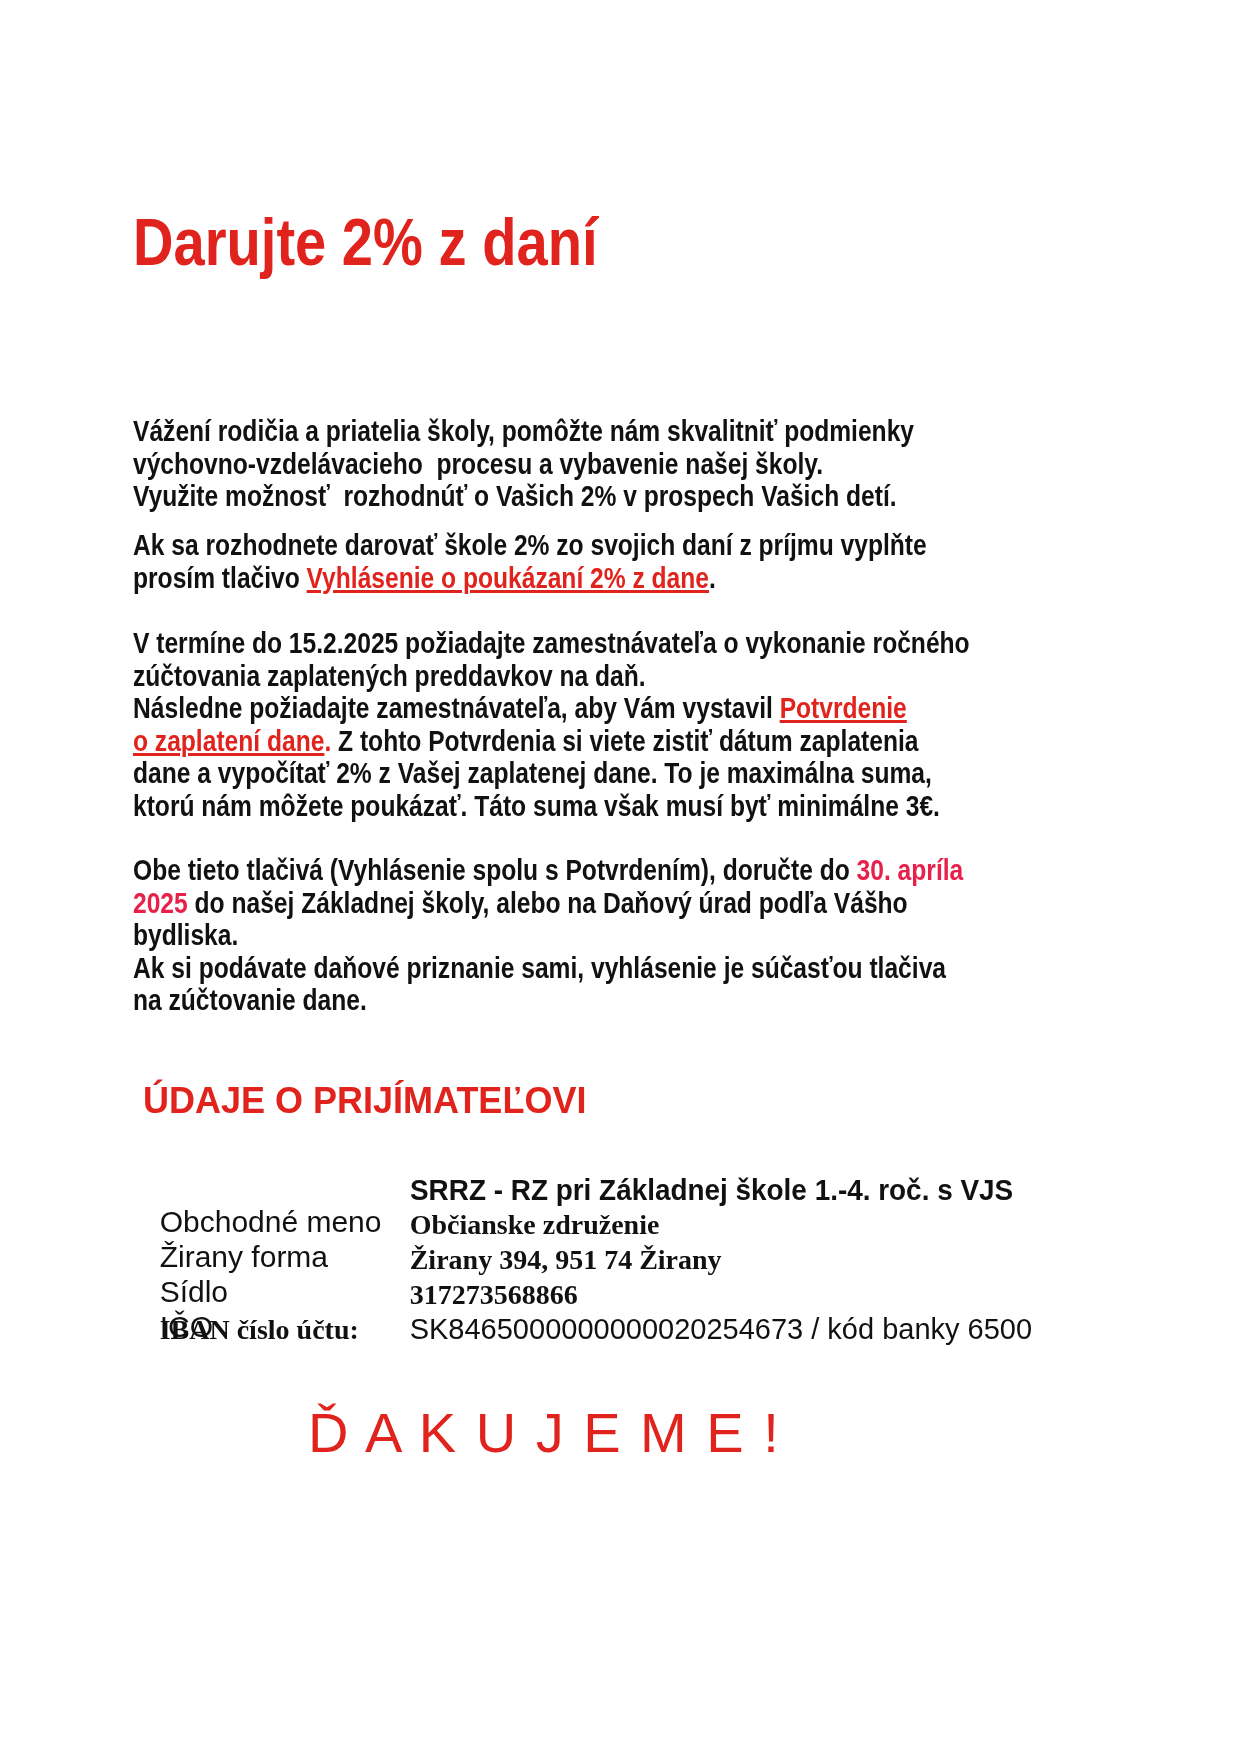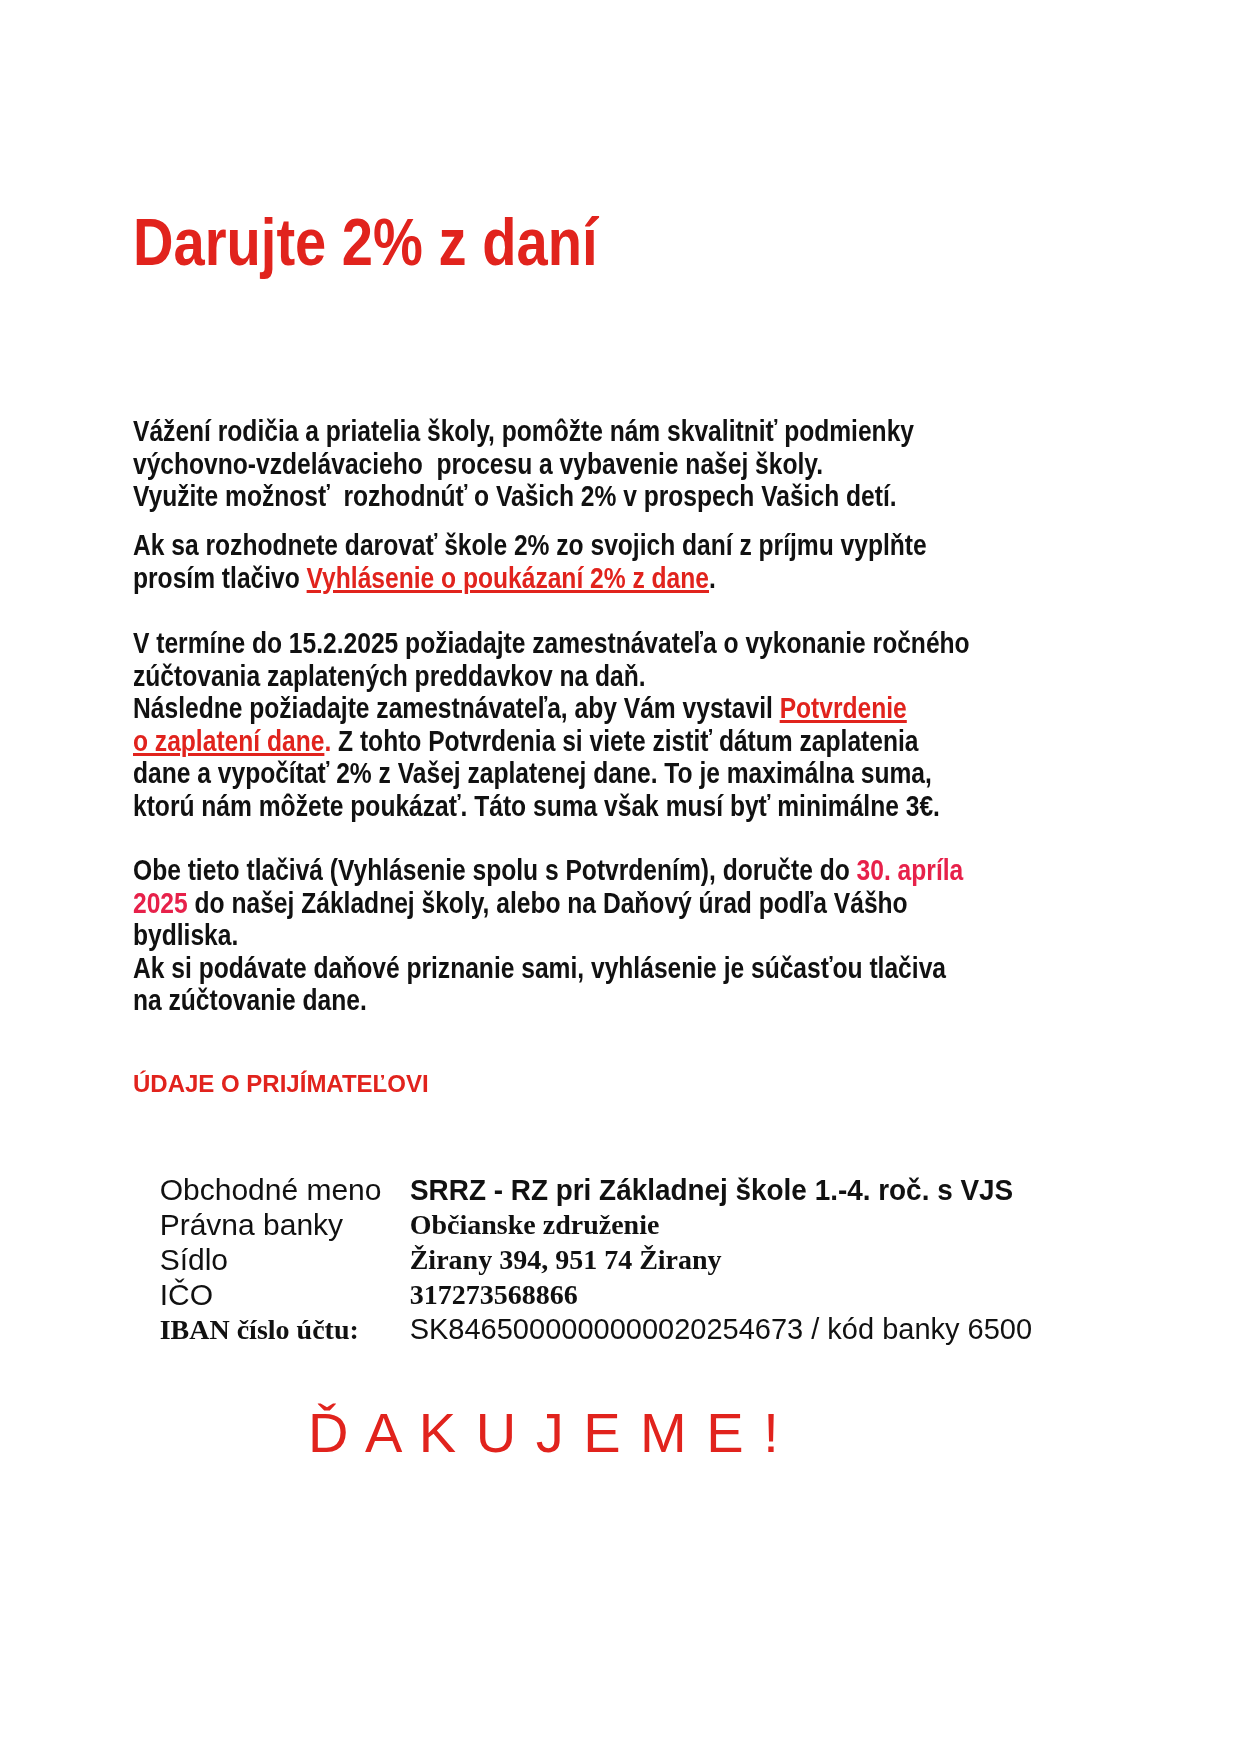--- a/index.html
+++ b/index.html
@@ -28,30 +28,30 @@
   }
   .line { white-space:pre; }
   .link {
     color:var(--red,#e1231d);
     text-decoration:underline;
     cursor:pointer;
   }
   .red { color:var(--red,#e1231d); }
   .crimson { color:var(--crimson,#e7214a); }
   .section-heading {
-    margin:0;
+    margin:10px;
     top:1070px;
-    font-size:24px; font-weight:bold; line-height:1.15;
+    font-size:36px; font-weight:bold; line-height:1.15;
     color:var(--red,#e1231d);
     white-space:pre;
   }
   .recipient { top:1137px; }
   .row { height:35px; line-height:35px; white-space:pre; }
   .label { display:inline-block; width:250px; vertical-align:top; }
-  .sans-reg  { font-weight:normal; font-size:30px; }
+  .sans-reg  { font-weight:normal; font-size:30px;margin-top:32px; }
   .sans-bold { font-weight:bold;  font-size:30px; }
   .serif-bold { font-family:"Liberation Serif","DejaVu Serif",serif; font-weight:bold; font-size:28px; }
   .sans-light { font-weight:normal; font-size:29px; }
   .cond93 { display:inline-block; transform:scaleX(0.93); transform-origin:0 0; }
   .thanks {
     left:308px; top:1400px;
     font-size:56px; font-weight:normal; letter-spacing:2px;
     color:var(--red,#e1231d);
     white-space:pre;
   }
@@ -91,21 +91,21 @@
     <div class="line">na zúčtovanie dane.</div>
   </div>
 
   <h2 class="abs section-heading">ÚDAJE O PRIJÍMATEĽOVI</h2>
 
   <div class="abs recipient">
     <div class="row">
       <span class="label sans-reg">Obchodné meno</span><span class="sans-bold cond93">SRRZ - RZ pri Základnej škole 1.-4. roč. s VJS</span>
     </div>
     <div class="row">
-      <span class="label sans-reg">Právna banky</span><span class="serif-bold">Občianske združenie</span>
+      <span class="label sans-reg">Žirany forma</span><span class="serif-bold">Občianske združenie</span>
     </div>
     <div class="row">
       <span class="label sans-reg">Sídlo</span><span class="serif-bold">Žirany 394, 951 74 Žirany</span>
     </div>
     <div class="row">
       <span class="label sans-reg">IČO</span><span class="serif-bold">317273568866</span>
     </div>
     <div class="row">
       <span class="label serif-bold">IBAN číslo účtu:</span><span class="sans-light">SK8465000000000020254673 / kód banky 6500</span>
     </div>

